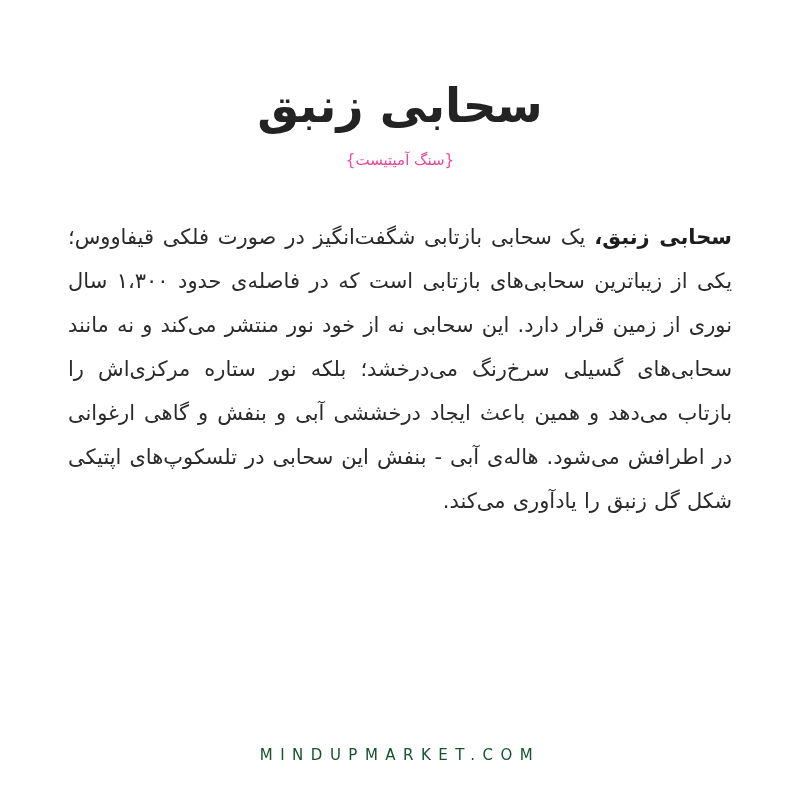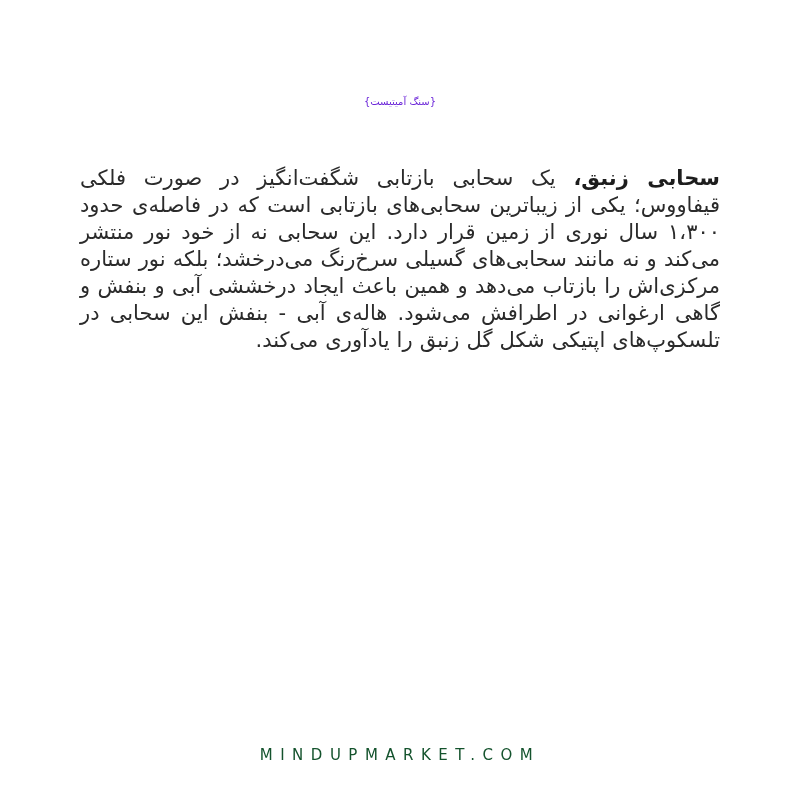--- a/index.html
+++ b/index.html
@@ -40,44 +40,44 @@
     line-height: 1.18;
     letter-spacing: 0px;
     color: #232323;
     margin: 0;
     direction: rtl;
     unicode-bidi: isolate;
   }
 
   .doc-subtitle {
     font-family: "DejaVu Sans", "Liberation Sans", sans-serif;
-    font-size: 10px;
+    font-size: 15px;
     font-weight: 400;
-    color: #6d28d9;
+    color: #ec4899;
     margin: 18px 0 0 0;
     direction: rtl;
     unicode-bidi: isolate;
   }
 
   
   .content {
     margin: 0 auto;
     padding-top: 42px;
     width: 672px;
     direction: rtl;
     text-align: justify;
     text-align-last: right;
   }
 
   .para {
     font-family: "DejaVu Sans", "Liberation Sans", sans-serif;
     font-size: 21px;
-    line-height: 27px;
+    line-height: 44px;
     color: #2b2b2b;
-    margin: 16px;
+    margin: 4px;
     direction: rtl;
     text-align: justify;
     text-justify: inter-word;
     unicode-bidi: isolate;
     word-spacing: 0.02em;
   }
 
   .para + .para {
     margin-top: 22px;
   }
@@ -111,20 +111,21 @@
     unicode-bidi: isolate;
     white-space: nowrap;
   }
 </style>
 </head>
 <body>
 
 <div class="page">
 
   <div class="header">
+    <h1 class="doc-title">سحابی زنبق</h1>
     <div class="doc-subtitle">{سنگ آمیتیست}</div>
   </div>
 
   <div class="content">
 
     <p class="para para-1"><span class="lead">سحابی زنبق،</span><span> یک سحابی بازتابی شگفت‌انگیز در صورت فلکی قیفاووس؛ یکی از زیباترین سحابی‌های بازتابی است که در فاصله‌ی حدود ۱،۳۰۰ سال نوری از زمین قرار دارد. این سحابی نه از خود نور منتشر می‌کند و نه مانند سحابی‌های گسیلی سرخ‌رنگ می‌درخشد؛ بلکه نور ستاره مرکزی‌اش را بازتاب می‌دهد و همین باعث ایجاد درخششی آبی و بنفش و گاهی ارغوانی در اطرافش می‌شود. هاله‌ی آبی - بنفش این سحابی در تلسکوپ‌های اپتیکی شکل گل زنبق را یادآوری می‌کند.</span></p>
 
 
   </div>
 

